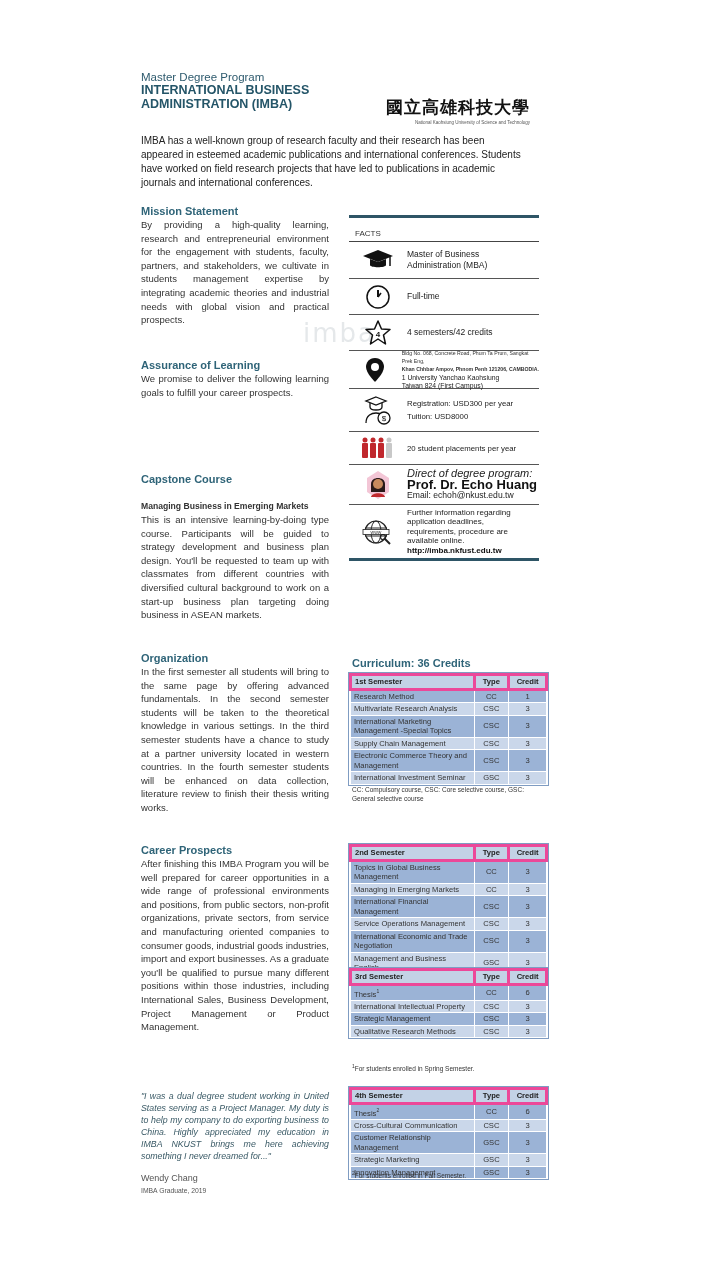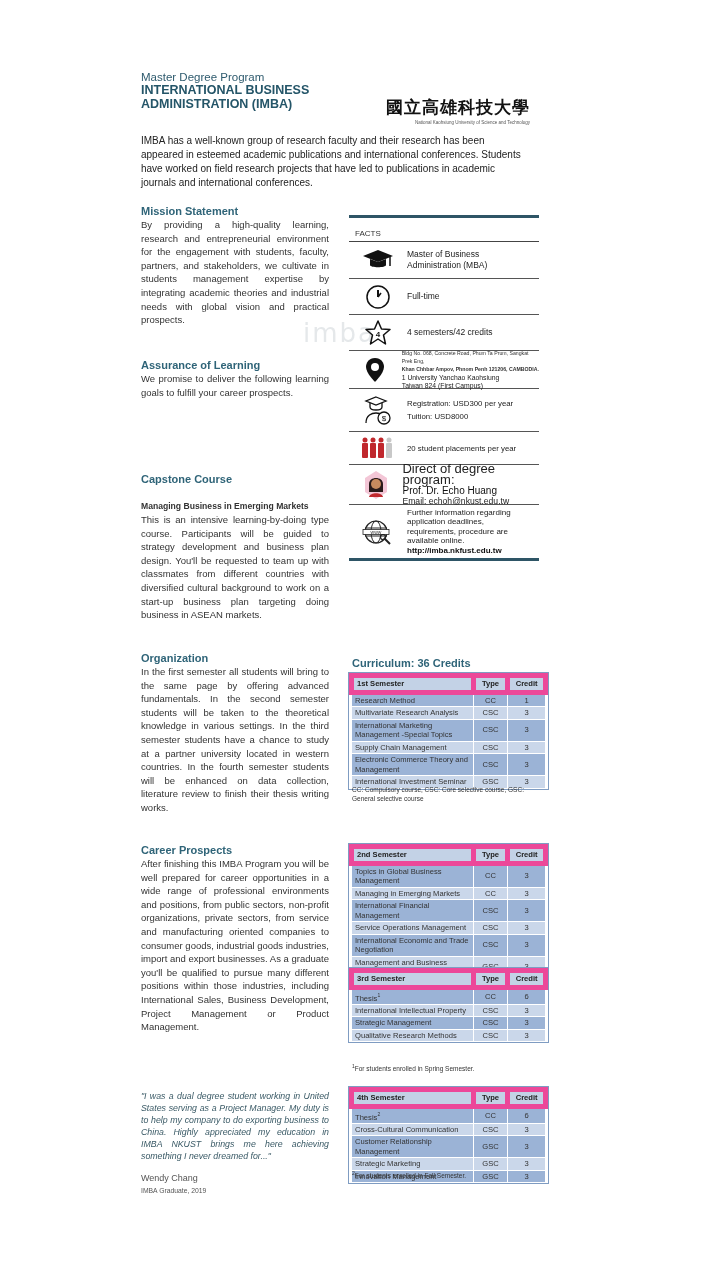--- a/index.html
+++ b/index.html
@@ -22,21 +22,21 @@
   .facts-topbar { height: 3px; background: #2e5566; }
   .facts-label { font-size: 8px; color: #333; padding: 11px 0 3px 6px; border-bottom: 1px solid #444; }
   .fact { display: flex; align-items: center; border-bottom: 1px solid #555; }
   .fact-icon { width: 58px; display: flex; justify-content: center; align-items: center; }
   .fact-text { font-size: 8.5px; line-height: 11px; color: #222; }
   .facts-bottom { height: 3px; background: #2e5566; }
   .watermark { left: 303px; top: 318px; font-size: 26px; color: #d0d6da; opacity: 0.55; letter-spacing: 2px; font-family: "DejaVu Sans", sans-serif; }
   .curr-title { left: 352px; top: 657px; font-size: 11px; font-weight: bold; color: #2f6478; }
   table.sem { position: absolute; left: 349px; width: 199px; border-collapse: collapse; font-size: 7.6px; }
   table.sem td, table.sem th { border: 1px solid #ffffff; padding: 1px 3px; line-height: 9.5px; }
-  table.sem th { background: #c3d2e6; color: #222; font-weight: bold; text-align: left; border: 5px solid #ec4899; }
+  table.sem th { background: #c3d2e6; color: #222; font-weight: bold; text-align: left; border: 3px solid #ec4899; }
   table.sem th.c { text-align: center; }
   table.sem tr.a td { background: #9bb3d6; color: #333; }
   table.sem tr.b td { background: #cad7ea; color: #333; }
   table.sem td.c { text-align: center; }
   table.sem { outline: 1px solid #7f9cc2; }
   .note { font-size: 6.5px; color: #333; line-height: 9px; position: absolute; left: 352px; width: 195px; }
   .quote { left: 141px; top: 1090px; width: 188px; font-size: 8.8px; line-height: 12px; font-style: italic; color: #3a5a66; text-align: justify; }
   .q-name { left: 141px; top: 1173px; font-size: 9px; color: #555; }
   .q-role { left: 141px; top: 1187px; font-size: 6.8px; color: #555; }
   sup { font-size: 5px; }
@@ -165,22 +165,22 @@
   <div class="fact" style="height:40px;">
     <div class="fact-icon">
       <svg width="26" height="30" viewBox="0 0 26 30">
           <polygon points="13,1 24,8 24,22 13,29 2,22 2,8" fill="#f3c6d6"></polygon>
           <path d="M6 14 c0 -8 14 -8 14 0 v8 h-14z" fill="#2a1a1a"></path>
           <circle cx="13" cy="14" r="5" fill="#c88a5e"></circle>
           <path d="M6 27 c1 -5 13 -5 14 0z" fill="#c0282d"></path>
         </svg>
     </div>
     <div style="line-height:11px;">
-      <div style="font-size:13px;color:#222;">Direct of degree program:</div>
-      <div style="font-size:10px;color:#111;font-weight:normal;">Prof. Dr. Echo Huang</div>
+      <div style="font-size:11px;color:#222;font-style:italic;">Direct of degree program:</div>
+      <div style="font-size:13px;color:#111;font-weight:bold;">Prof. Dr. Echo Huang</div>
       <div style="font-size:8.6px;color:#222;">Email: echoh@nkust.edu.tw</div>
     </div>
   </div>
 
   <div class="fact" style="height:53px;border-bottom:none;">
     <div class="fact-icon">
       <svg width="32" height="26" viewBox="0 0 32 26">
           <circle cx="14" cy="13" r="11" fill="none" stroke="#222" stroke-width="1.2"></circle>
           <ellipse cx="14" cy="13" rx="5" ry="11" fill="none" stroke="#222" stroke-width="1"></ellipse>
           <line x1="3" y1="9" x2="25" y2="9" stroke="#222"></line>

